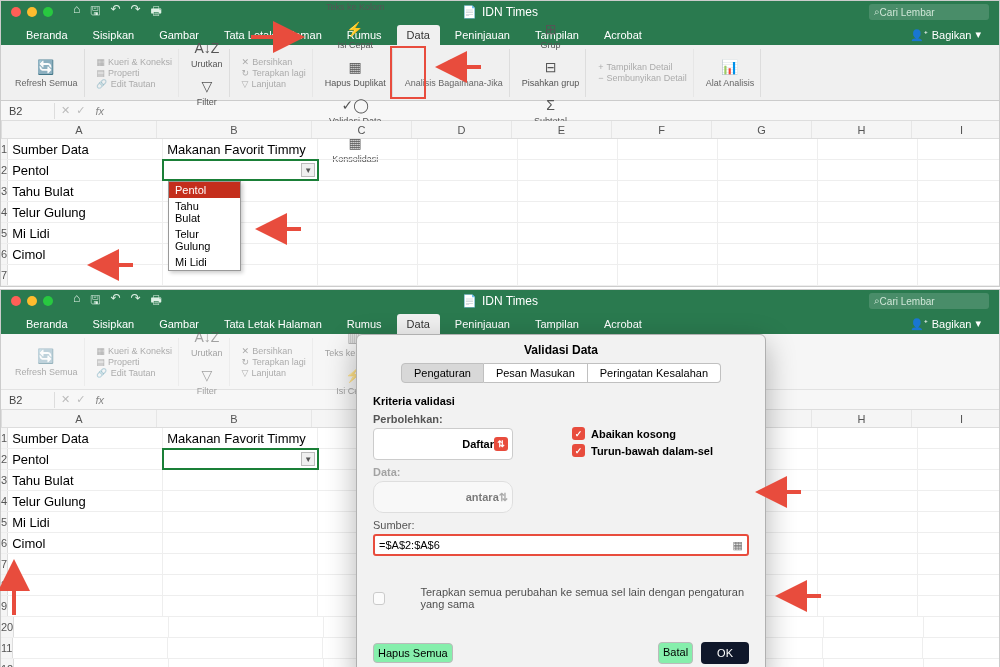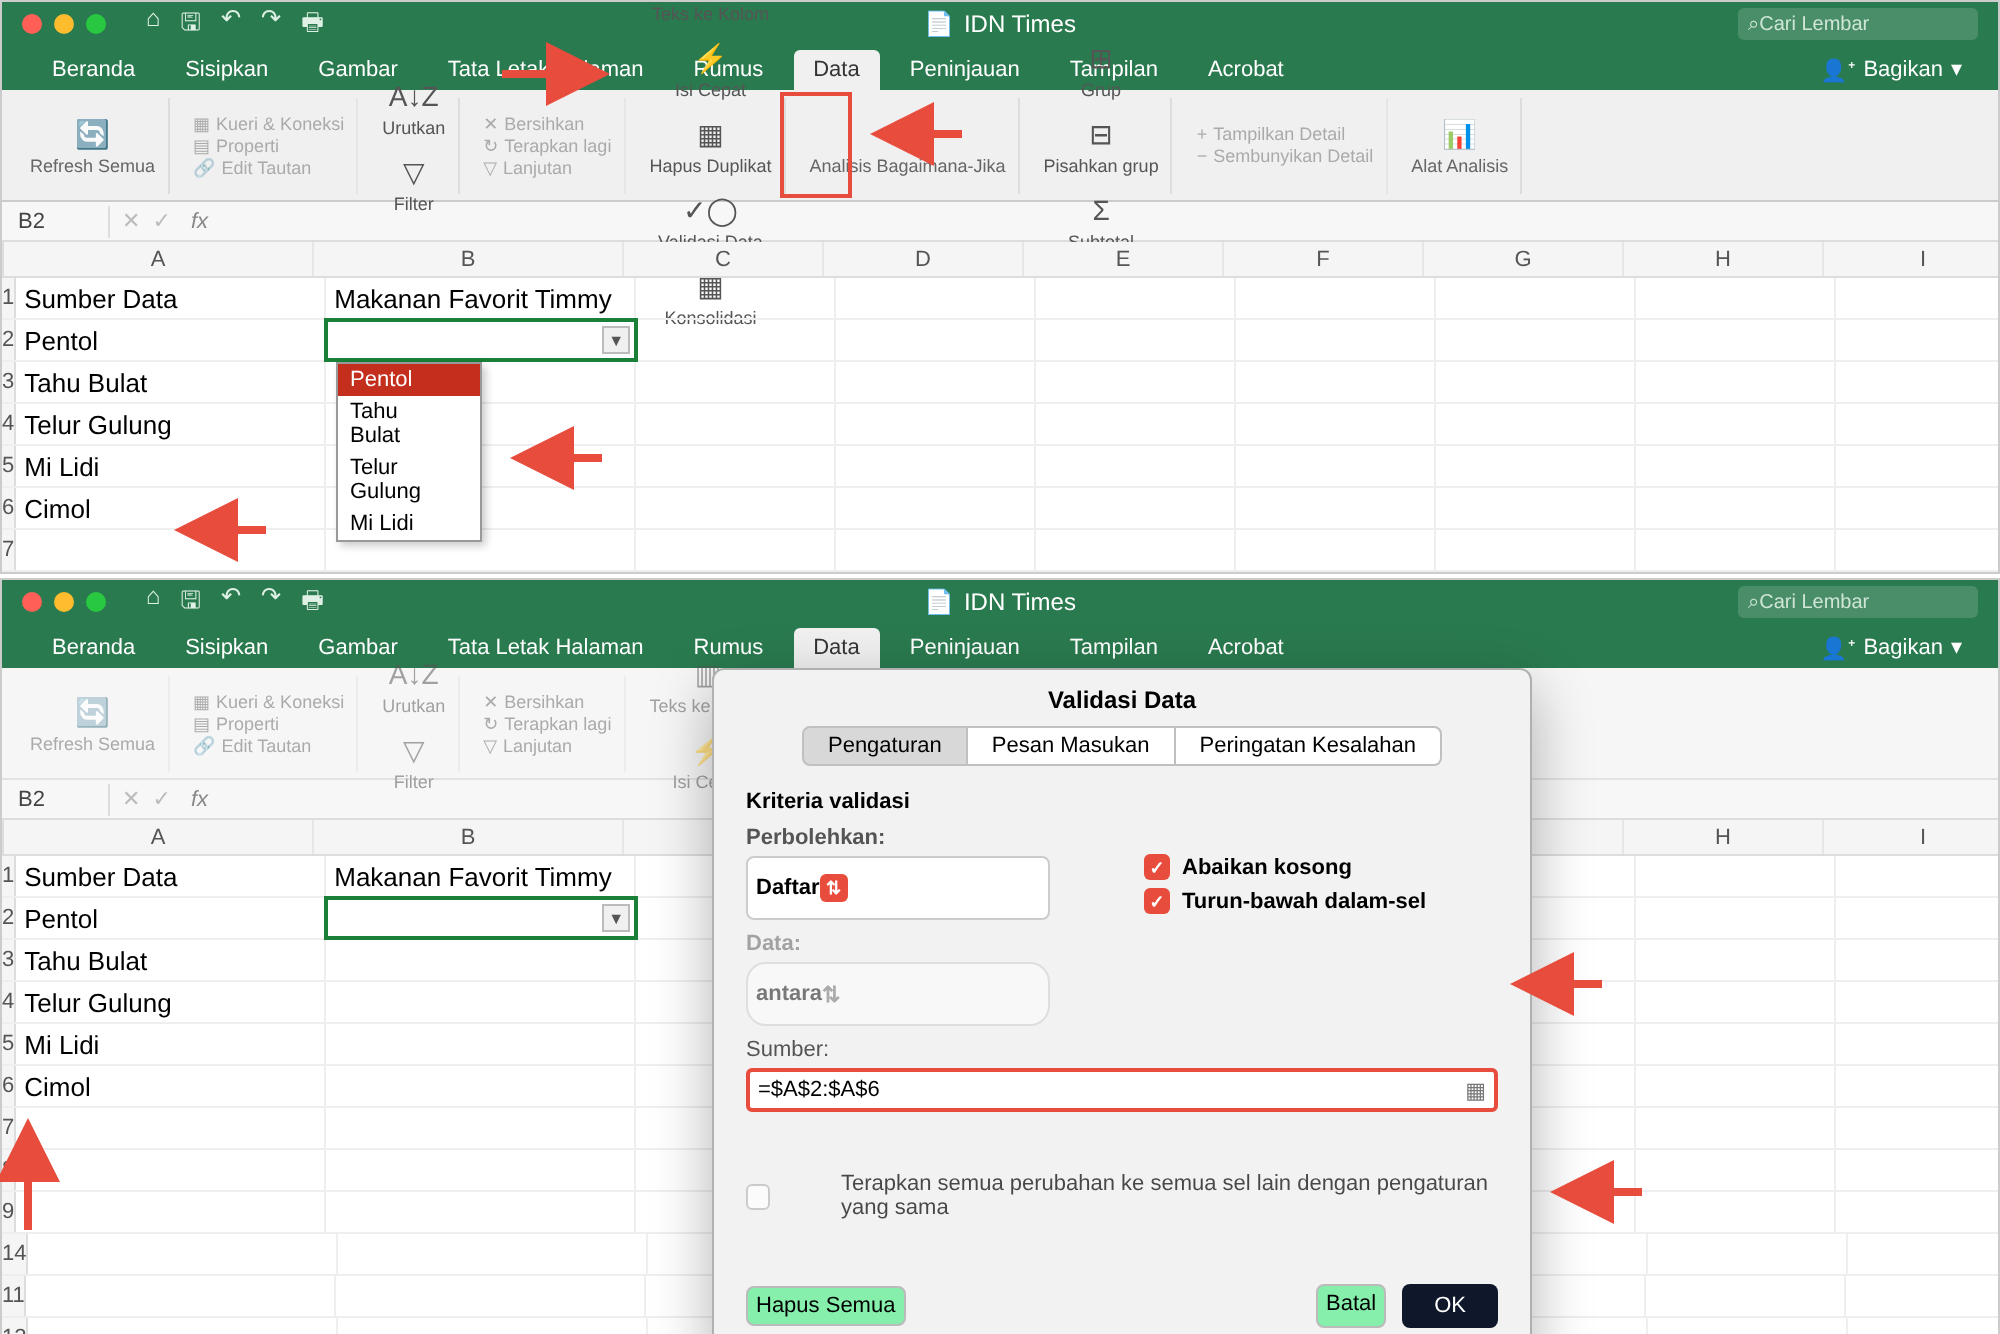--- a/index.html
+++ b/index.html
@@ -56,21 +56,21 @@
   .dlg-tab { padding: 3px 12px; font-size: 11px; background: #fff; border: 1px solid #c0c0c0; }
   .dlg-tab.active { background: #d8d8d8; }
   .dlg-tab:first-child { border-radius: 4px 0 0 4px; }
   .dlg-tab:last-child { border-radius: 0 4px 4px 0; border-left: none; }
   .dlg-tab:nth-child(2) { border-left: none; }
   .dlg-body { padding: 4px 16px 10px; font-size: 11px; }
   .dlg-section-title { font-weight: bold; margin-bottom: 6px; font-size: 11px; }
   .dlg-row { display: flex; gap: 22px; margin-bottom: 6px; font-weight: bold; }
   .dlg-col { flex: 1; }
   .dlg-label { color: #555; margin-bottom: 3px; display: block; }
-  .dlg-select { display:flex; align-items:center; justify-content:flex-start; width: 152px; height: 20px; border: 1px solid #ccc; border-radius: 4px; padding: 15px 4px; font-size: 11px; background:#fff; }
+  .dlg-select { display:flex; align-items:center; justify-content:flex-end; width: 140px; height: 20px; border: 1px solid #ccc; border-radius: 4px; padding: 15px 4px; font-size: 11px; background:#fff; }
   .dlg-select.dim { opacity: 0.5; border-radius: 10px; }
   .stepper-btn { width:14px; height:14px; background:#e84c3d; color:#fff; border-radius:3px; display:flex; align-items:center; justify-content:center; font-size:9px; }
   .dlg-check { display: flex; align-items: center; gap: 6px; margin-bottom: 4px; }
   .dlg-check .box { width: 13px; height: 13px; background: #e84c3d; border-radius: 3px; color: #fff; display: flex; align-items: center; justify-content: center; font-size: 9px; }
   .dlg-check .box.empty { background: #fff; border: 1px solid #bbb; }
   .source-input { width: 100%; height: 22px; border: 2px solid #e84c3d; border-radius: 3px; display: flex; align-items: center; justify-content: space-between; padding: 0 4px; font-size: 11px; background: #fff; margin-top: 2px; }
   .dlg-footer { display: flex; justify-content: space-between; align-items: center; padding: 0 16px 14px; margin-top: 18px; }
   .btn { padding: 3px 4px; border-radius: 4px; font-size: 11px; border: 1px solid #bbb; background: #86efac; }
   .btn.primary { background: #0f172a; color: #fff; border: none; padding: 5px 16px; }
   .footer-right { display: flex; gap: 8px; }
@@ -568,21 +568,21 @@
         <div class="cell wide"></div>
         <div class="cell"></div>
         <div class="cell"></div>
         <div class="cell"></div>
         <div class="cell"></div>
         <div class="cell"></div>
         <div class="cell"></div>
         <div class="cell"></div>
       </div>
     <div class="row">
-        <div class="rh">14</div>
+        <div class="rh">20</div>
         <div class="cell wide"></div>
         <div class="cell wide"></div>
         <div class="cell"></div>
         <div class="cell"></div>
         <div class="cell"></div>
         <div class="cell"></div>
         <div class="cell"></div>
         <div class="cell"></div>
         <div class="cell"></div>
       </div>

